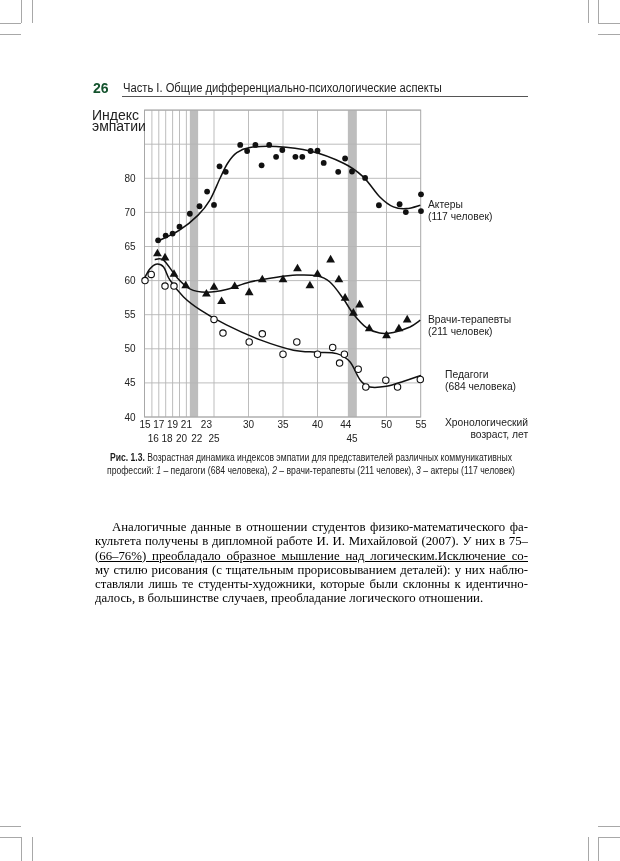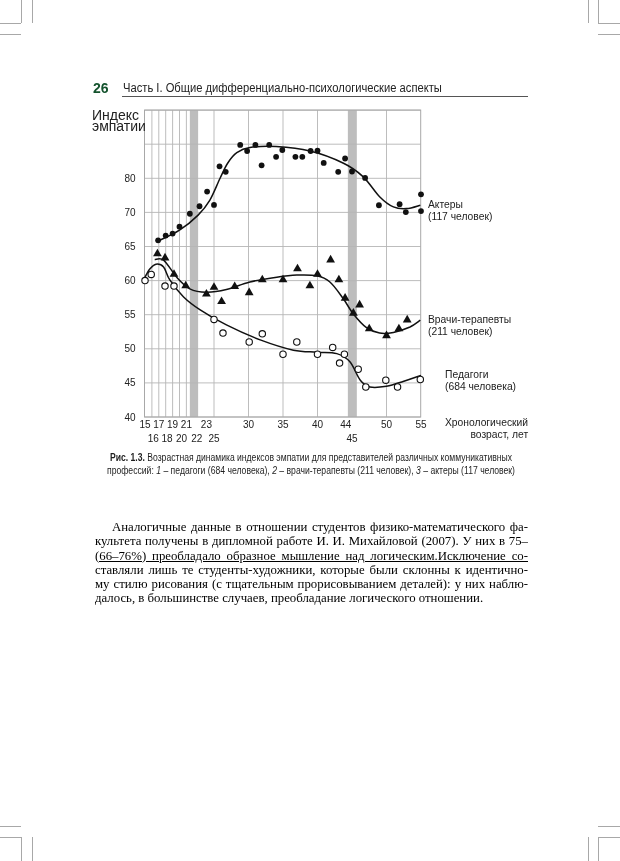--- a/index.html
+++ b/index.html
@@ -235,17 +235,17 @@
     <span class="fit" style="transform: scaleX(0.858659);"><b>Рис. 1.3.</b><span> Возрастная динамика индексов эмпатии для представителей различных коммуникативных</span></span>
   </div>
   <div class="caption-line cap2">
     <span class="fit" style="transform: scaleX(0.862522);"><span>профессий: </span><i>1</i><span> – педагоги (684 человека), </span><i>2</i><span> – врачи-терапевты (211 человек), </span><i>3</i><span> – актеры (117 человек)</span></span>
   </div>
 
   <div class="body-text">
     <div class="bline indent"><span class="fit" style="word-spacing: 1.36198px;">Аналогичные данные в отношении студентов физико-математического фа-</span></div>
     <div class="bline"><span class="fit" style="word-spacing: 0.519531px;">культета получены в дипломной работе И. И. Михайловой (2007). У них в 75–</span></div>
     <div class="bline"><span class="fit" style="word-spacing: 2.66667px; text-decoration: underline;">(66–76%) преобладало образное мышление над логическим.Исключение со-</span></div>
+    <div class="bline"><span class="fit" style="word-spacing: 0.763889px;">му стилю рисования (с тщательным прорисовыванием деталей): у них наблю-</span></div>
     <div class="bline"><span class="fit" style="word-spacing: 1.69141px;">ставляли лишь те студенты-художники, которые были склонны к идентично-</span></div>
-    <div class="bline"><span class="fit" style="word-spacing: 0.763889px;">му стилю рисования (с тщательным прорисовыванием деталей): у них наблю-</span></div>
     <div class="bline"><span class="fit">далось, в большинстве случаев, преобладание логического отношении.</span></div>
   </div>
 </div>
 
 </body></html>

